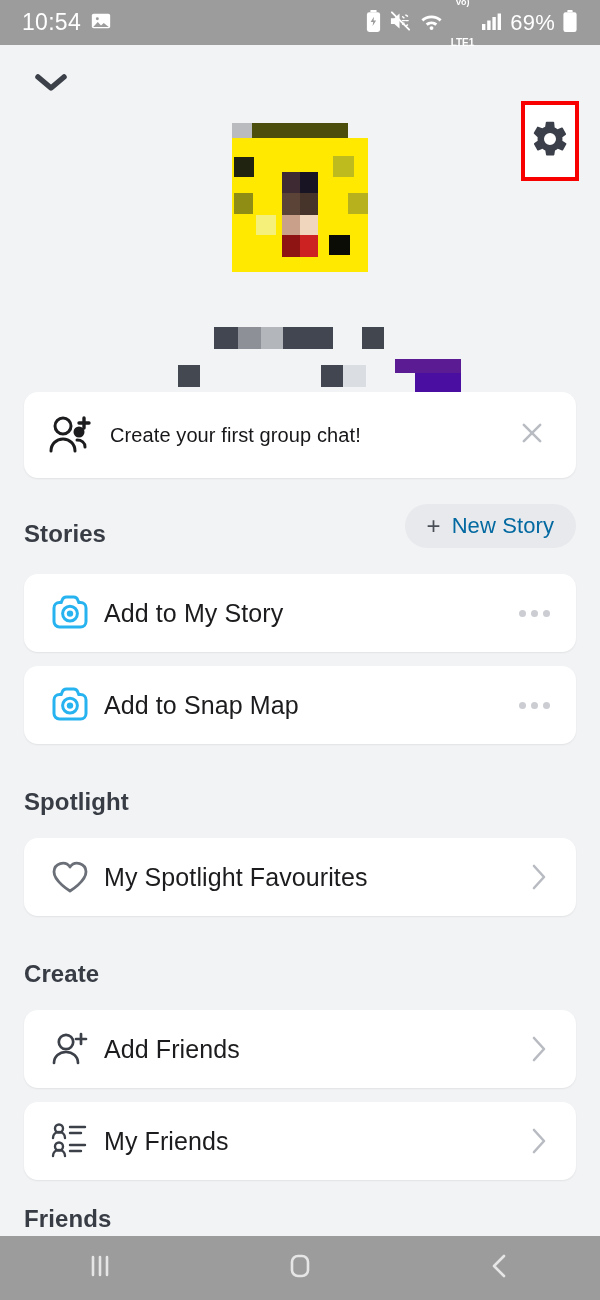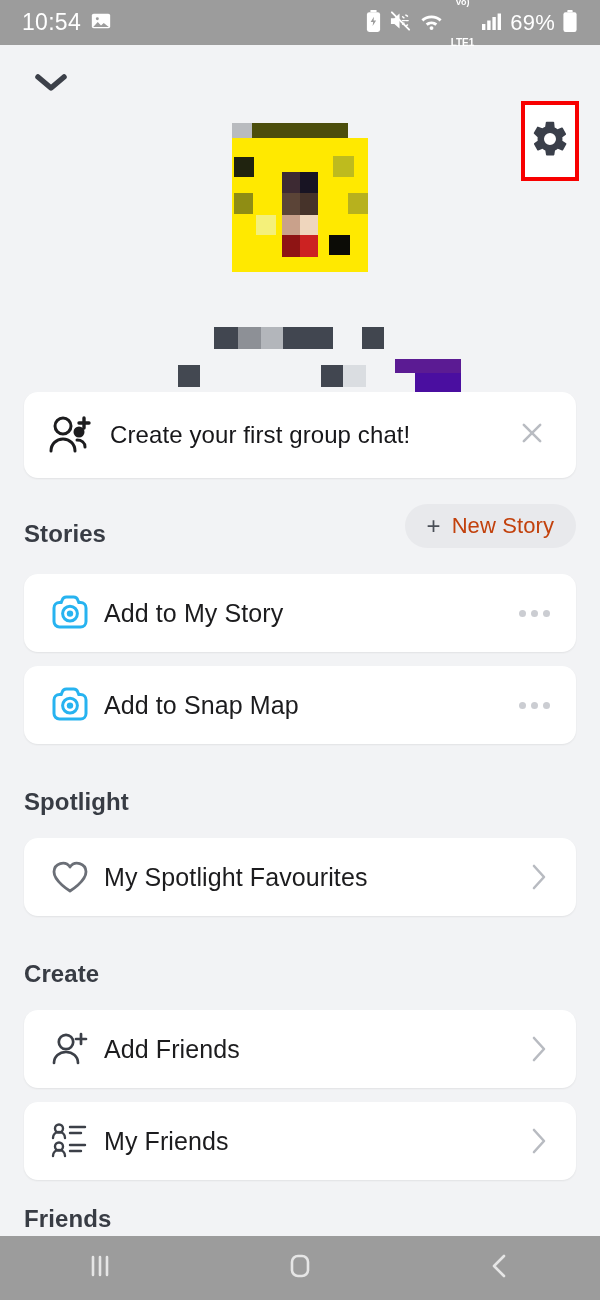--- a/index.html
+++ b/index.html
@@ -57,37 +57,37 @@
   .row { display: flex; align-items: center; height: 100%; padding: 0 26px; cursor: pointer; }
   .row-ico { width: 54px; flex: 0 0 54px; display: flex; align-items: center; justify-content: flex-start; }
   .row-label { font-size: 25px; color: #1c1c1e; letter-spacing: .1px; }
   .row-trail { margin-left: auto; display: flex; align-items: center; }
 
   
   #promo-card { top: 392px; height: 86px; }
   #promo-inner { display: flex; align-items: center; height: 100%; padding: 0 24px; cursor: pointer; }
   #promo-ico { width: 62px; flex: 0 0 62px; display:flex; align-items:center; }
   #promo-text { display: flex; flex-direction: column; justify-content: center; gap: 1px; }
-  #promo-title { font-size: 24px; color: #17171a; font-weight: 400; letter-spacing: .1px; }
+  #promo-title { font-size: 20px; color: #17171a; font-weight: 400; letter-spacing: .1px; }
   #promo-sub { font-size: 17px; color: #a9acb3; letter-spacing: .1px; }
   #promo-close { margin-left: auto; width: 40px; display: flex; align-items: center; justify-content: center; cursor: pointer; }
 
   
   .section-head {
     position: absolute; left: 24px; width: 552px; height: 40px;
     display: flex; align-items: flex-end;
   }
   .section-title { font-size: 24px; font-weight: bold; color: #383c44; letter-spacing: .1px; }
   #new-story-pill {
     margin-left: auto; background: #e8e9ec; border-radius: 22px;
     height: 44px; padding: 0 22px; display: flex; align-items: center; gap: 11px;
     cursor: pointer;
   }
   #new-story-plus { font-size: 24px; color: #4a4f57; line-height: 1; }
-  #new-story-label { font-size: 22px; color: #c2410c; letter-spacing: .1px; }
+  #new-story-label { font-size: 22px; color: #0369a1; letter-spacing: .1px; }
 
   .dots { display: flex; gap: 5px; }
   .dots i { width: 7px; height: 7px; border-radius: 50%; background: #cbcdd2; display: block; }
 
   
   #bitmoji-head {
     position: absolute; left: 24px; top: 1205px; width: 552px; height: 40px;
     overflow: hidden;
   }
 

